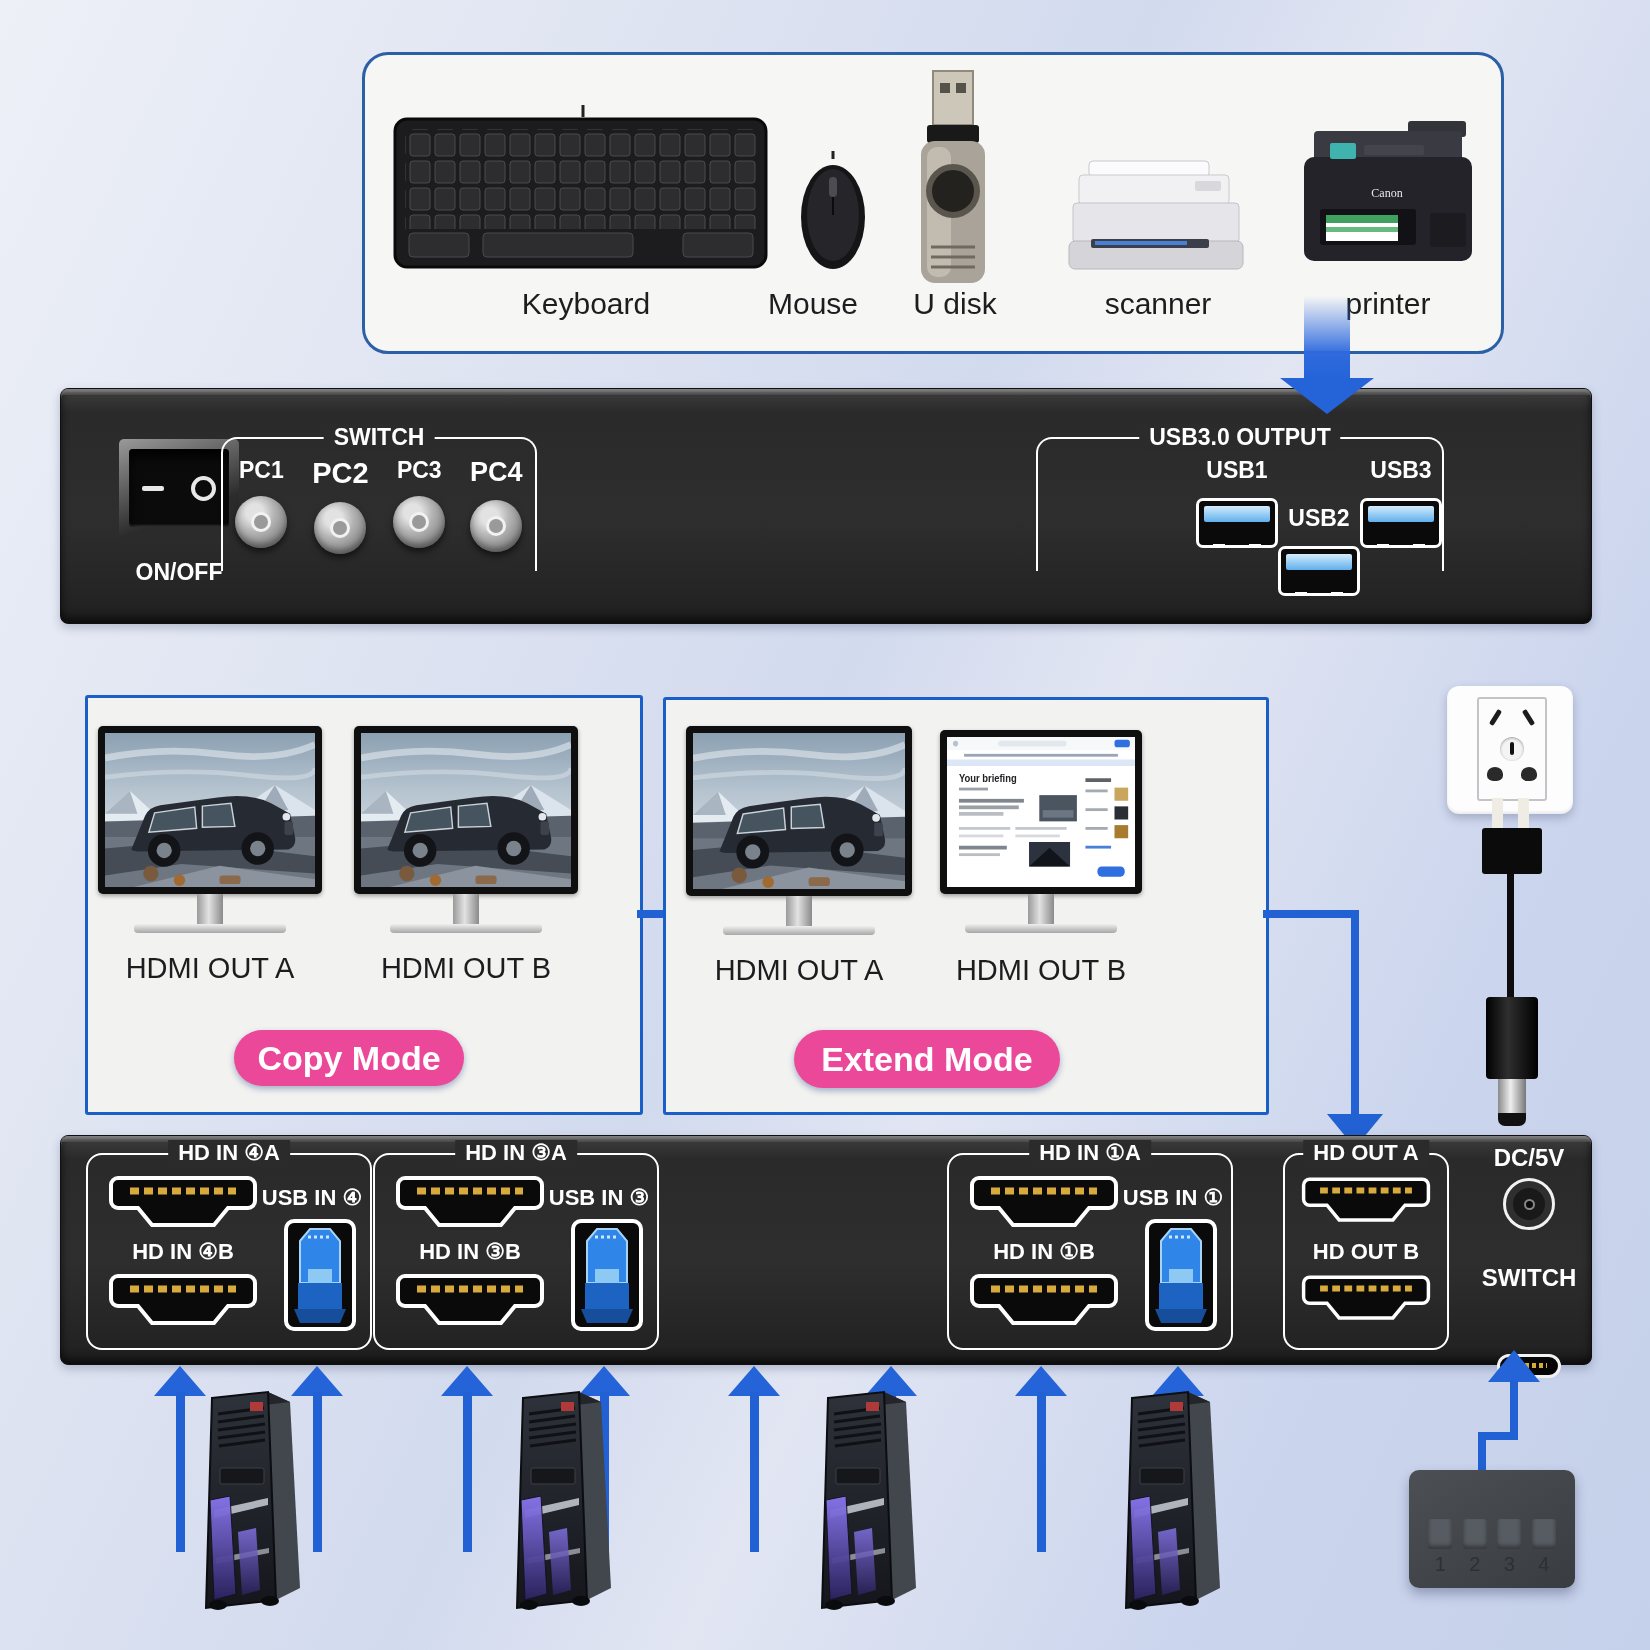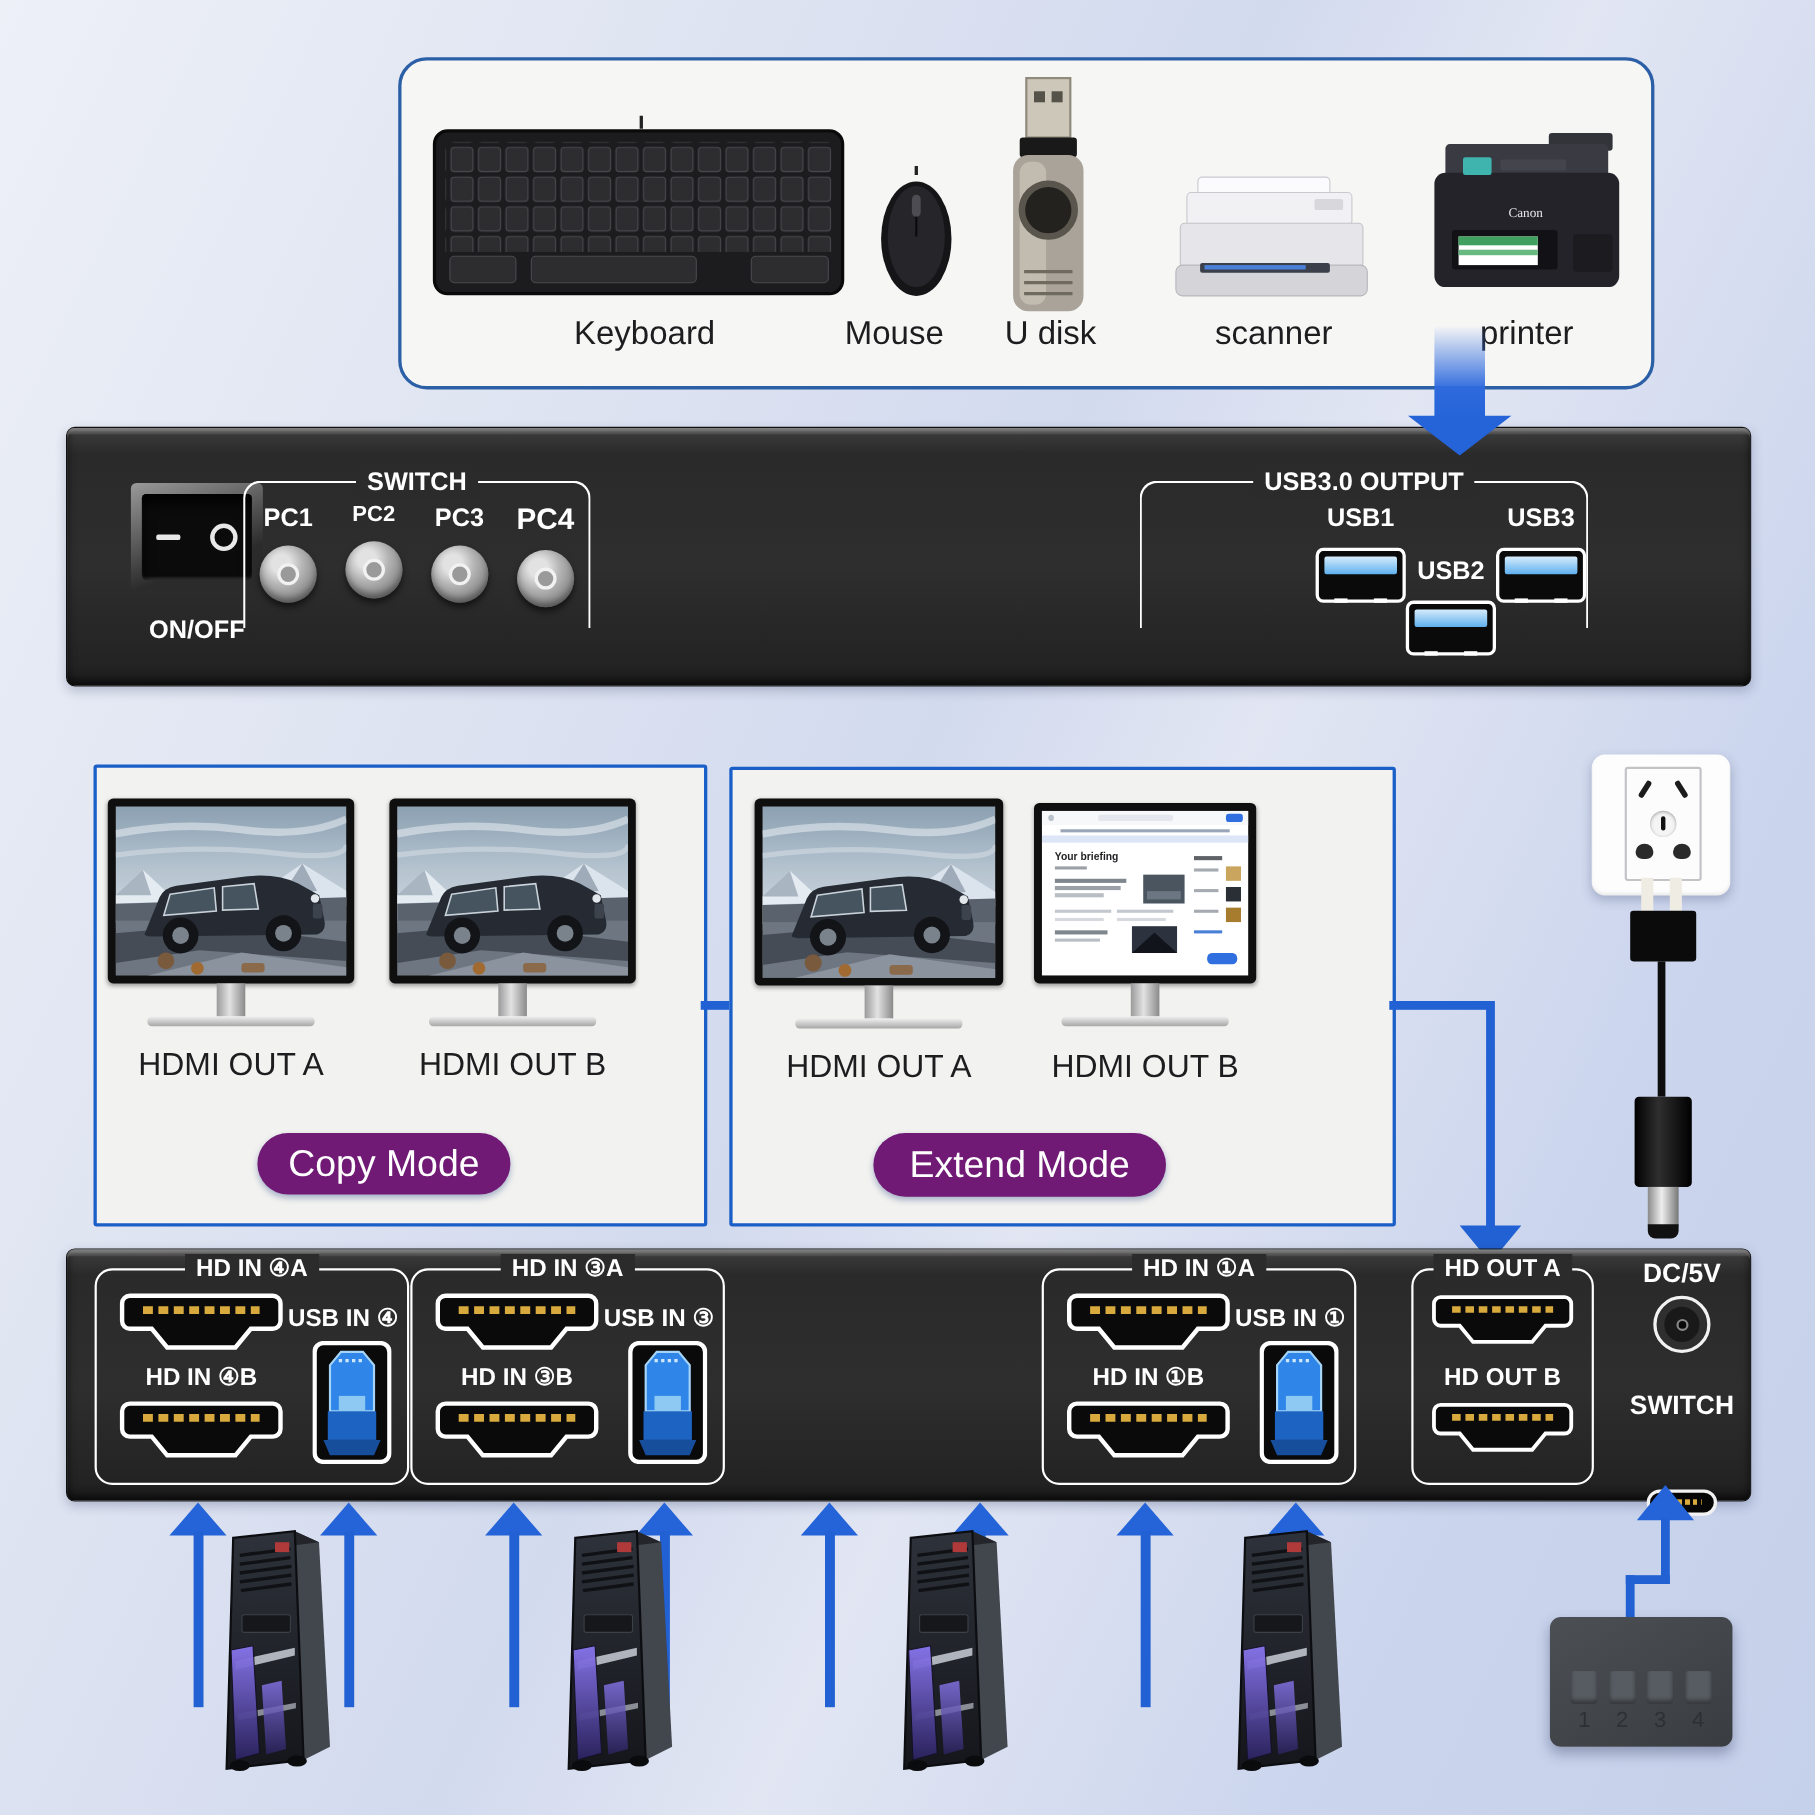--- a/index.html
+++ b/index.html
@@ -60,21 +60,21 @@
   .micro::after{content:"";position:absolute;left:11px;right:11px;top:6px;height:5px;
     background:repeating-linear-gradient(90deg,#d8a93d 0 4px,transparent 4px 7px);}
 
   
   .bezel{background:#0f0f10;border-radius:5px;padding:7px;box-sizing:border-box;box-shadow:0 2px 4px rgba(0,0,0,.35);}
   .screen{width:100%;height:100%;overflow:hidden;background:#333;}
   .screen svg{display:block;width:100%;height:100%;}
   .stand-neck{width:26px;height:30px;margin:0 auto;background:linear-gradient(90deg,#9a9a9a,#e2e2e2 45%,#8a8a8a);}
   .stand-base{width:152px;height:9px;margin:0 auto;border-radius:4px;background:linear-gradient(#efefef,#a7a7a7);}
 
-  .pill{background:#701a75;border-radius:30px;color:#fff;font-weight:normal;font-size:34px;
+  .pill{background:#ec4899;border-radius:30px;color:#fff;font-weight:bold;font-size:34px;
     display:flex;align-items:center;justify-content:center;box-shadow:0 3px 6px rgba(20,50,120,.35);}
 
   
   .bline{background:#2161d3;}
   .tri{width:0;height:0;}
 
   
   .remote{background:linear-gradient(150deg,#4c5055,#393c40);border-radius:10px;
     box-shadow:0 6px 12px rgba(40,50,90,.35);display:flex;align-items:flex-end;justify-content:space-around;padding:0 14px 12px;box-sizing:border-box;}
   .rbtn{width:24px;height:30px;background:#575c62;border-radius:3px;box-shadow:inset 0 -3px 4px rgba(0,0,0,.4);margin:0 auto 4px;}
@@ -235,21 +235,21 @@
     <div class="abs wlabel" style="left:58px;top:170px;width:120px;font-size:23px;">ON/OFF</div>
 
     <div class="abs bracket" style="left:160px;top:48px;width:312px;height:132px;">
       <div class="bracket-label" style="font-size:23px;">SWITCH</div>
       <div style="display:flex;justify-content:space-around;padding-top:18px;">
         <div style="text-align:center;">
           <div class="wlabel" style="font-size:23px;">PC1</div>
           <div class="pcbtn" style="margin:12px auto 0;"></div>
         </div>
         <div style="text-align:center;">
-          <div class="wlabel" style="font-size:20px;">PC2</div>
+          <div class="wlabel" style="font-size:29px;">PC2</div>
           <div class="pcbtn" style="margin:12px auto 0;"></div>
         </div>
         <div style="text-align:center;">
           <div class="wlabel" style="font-size:23px;">PC3</div>
           <div class="pcbtn" style="margin:12px auto 0;"></div>
         </div>
         <div style="text-align:center;">
           <div class="wlabel" style="font-size:27px;">PC4</div>
           <div class="pcbtn" style="margin:12px auto 0;"></div>
         </div>

